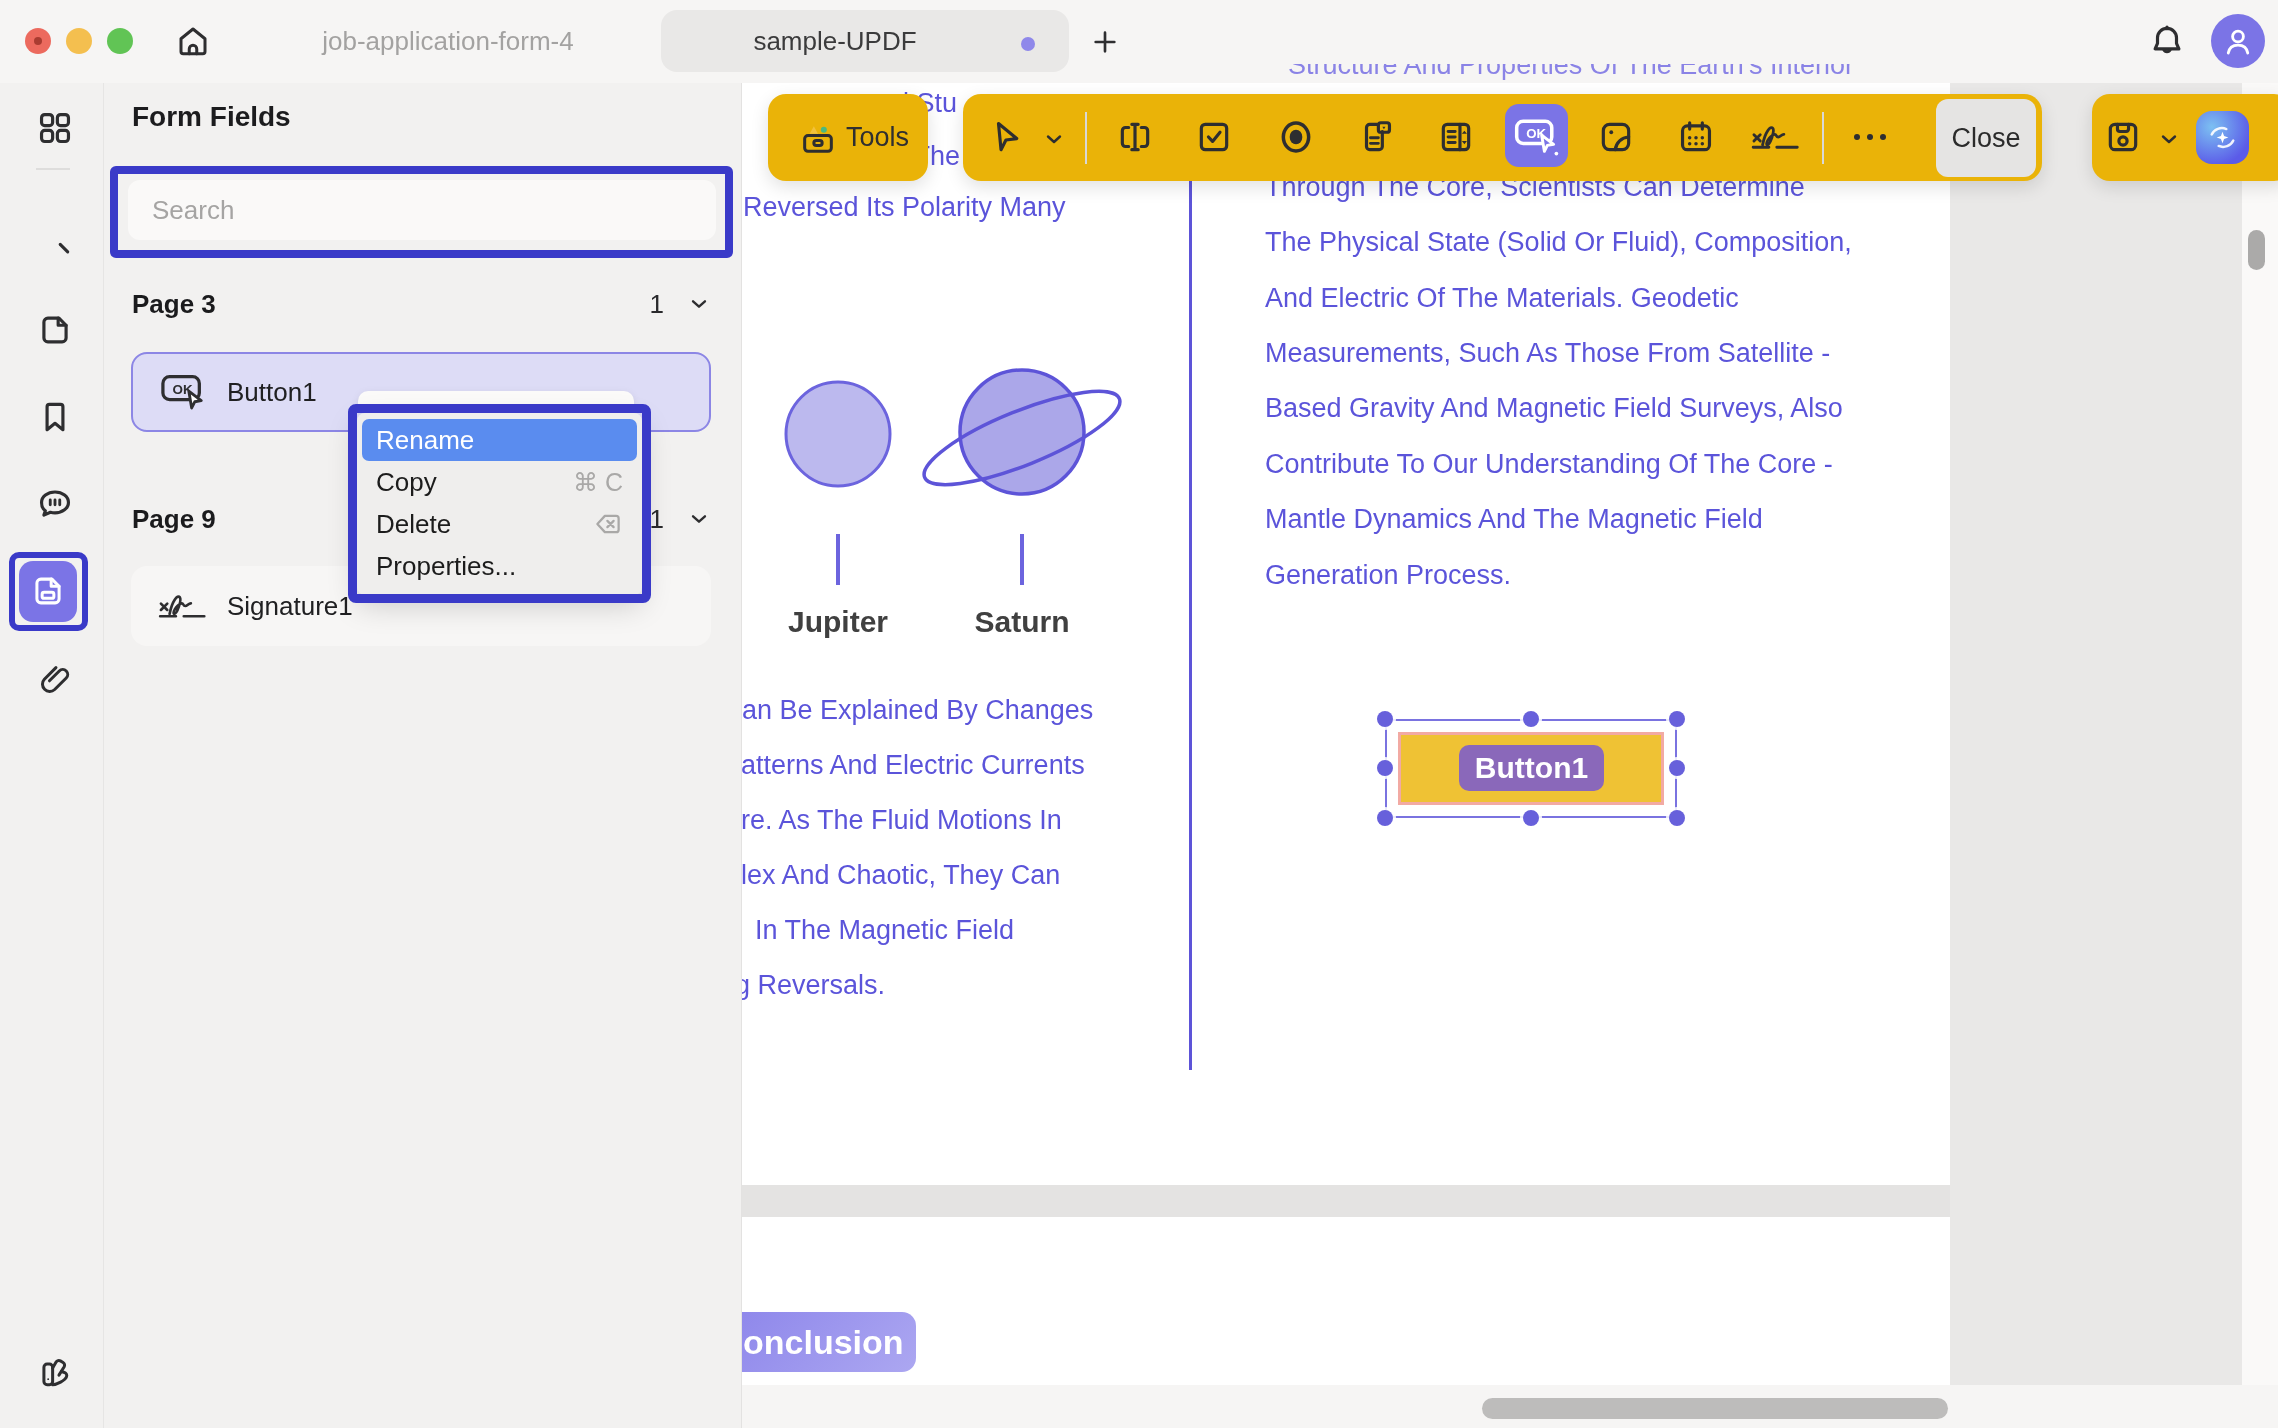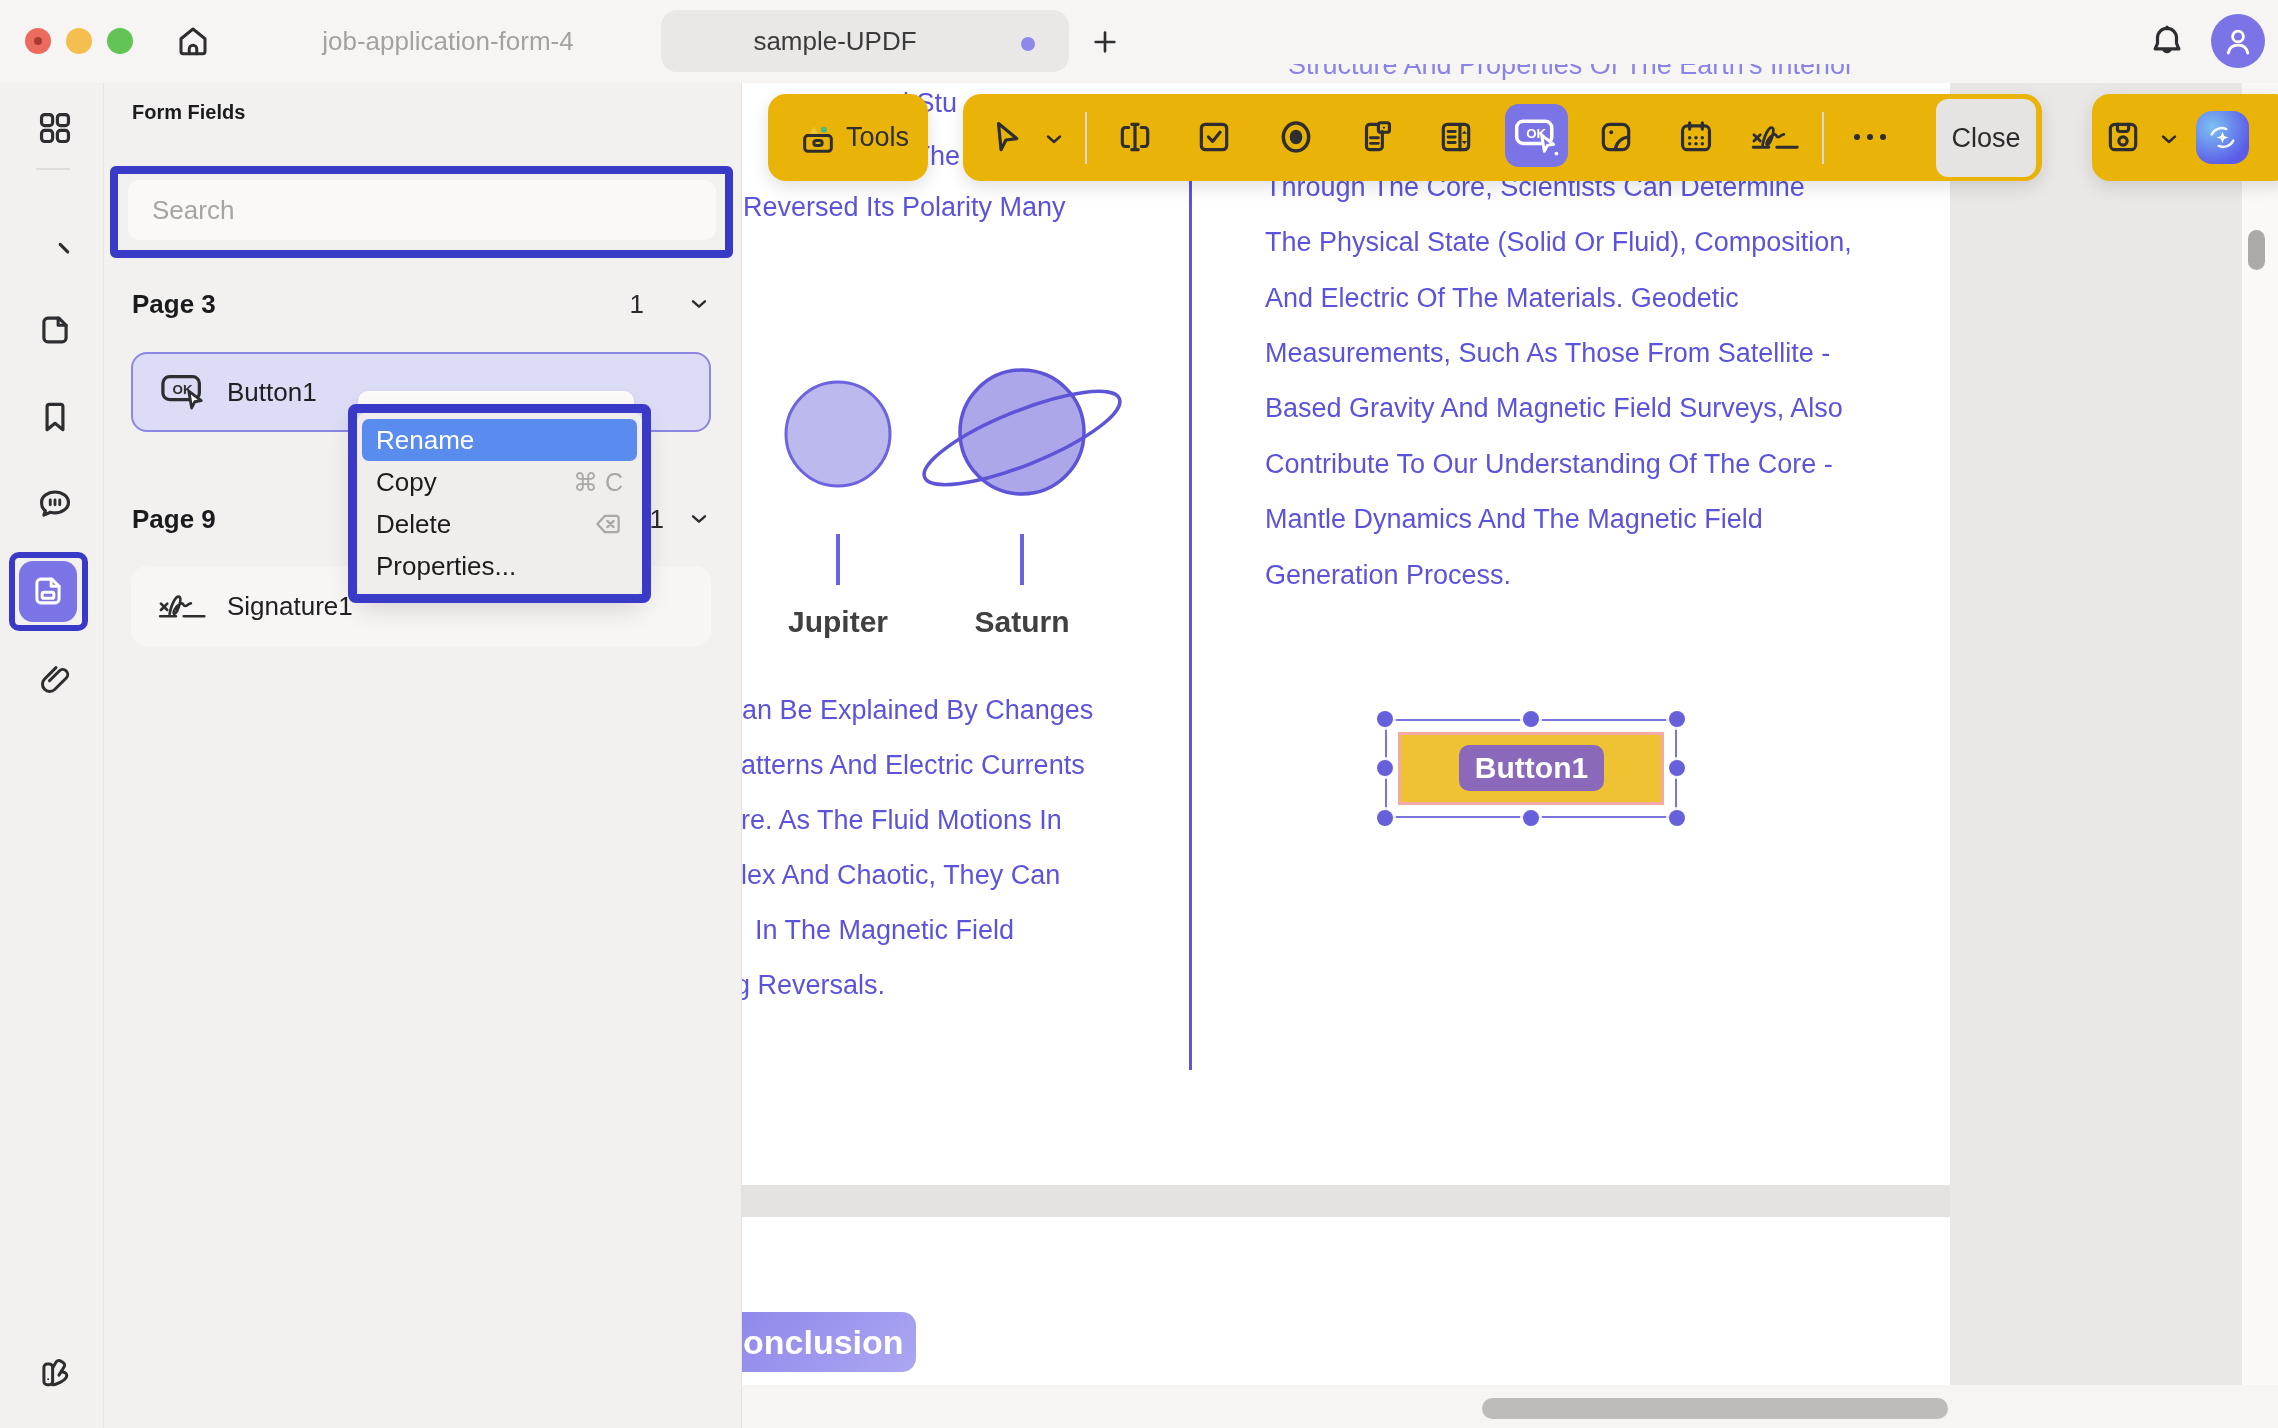--- a/index.html
+++ b/index.html
@@ -13,21 +13,21 @@
   .light{width:26px;height:26px;border-radius:50%;top:28px;}
   .tab-inactive{color:#A3A2A1;font-size:26px;}
   .tab-active{left:661px;top:10px;width:408px;height:62px;border-radius:16px;background:#E9E8E7;}
   .tab-active .lbl{position:absolute;left:0;right:60px;top:0;bottom:0;display:flex;align-items:center;justify-content:center;color:#3B3B3C;font-size:26px;}
   .tab-dot{position:absolute;right:34px;top:27px;width:14px;height:14px;border-radius:50%;background:#8F88EA;}
   
   .rail{left:0;top:83px;width:103px;height:1345px;background:#F2F1F0;border-right:1px solid #E6E5E4;z-index:12;}
   .railbtn{left:36px;width:38px;height:38px;}
   
   .panel{left:104px;top:83px;width:637px;height:1345px;background:#F2F1F0;border-right:1px solid #E3E2E1;z-index:12;}
-  .ptitle{left:28px;top:18px;font-size:20px;font-weight:bold;color:#1C1C1E;}
+  .ptitle{left:28px;top:18px;font-size:28px;font-weight:bold;color:#1C1C1E;}
   .annot{border:8px solid #3A3AC8;border-radius:6px;box-sizing:border-box;z-index:4;}
   .searchbox{left:24px;top:97px;width:588px;height:60px;background:#FAF9F8;border-radius:12px;
              font-size:26px;color:#3a3a3a;border:none;outline:none;padding:0 0 0 24px;box-sizing:border-box;}
   .searchbox::placeholder{color:#A5A4A3;}
   .secrow{left:28px;width:580px;height:40px;display:flex;align-items:center;}
   .seclabel{font-size:26px;font-weight:600;color:#1B1B1D;flex:1;}
   .seccount{font-size:26px;color:#2A2A2C;margin-right:22px;}
   .fieldrow{left:27px;width:580px;height:80px;border-radius:16px;display:flex;align-items:center;padding:0 0 0 26px;box-sizing:border-box;}
   .fieldrow .flabel{font-size:26px;color:#202022;margin-left:18px;}
   
@@ -285,21 +285,21 @@
         <path d="M10.5 9.5l2.2-3.8a2 2 0 0 1 2.7-.7l1.7 1a2 2 0 0 1 .7 2.7L14.5 14" stroke-width="1.9"></path>
         <path d="M10.5 20h0c2.5 0 8-2.6 8.8-5.1a2 2 0 0 0-1.3-2.6l-1.9-.6" stroke-width="1.9"></path>
       </svg>
   </div>
 
   <div class="abs panel">
     <div class="abs ptitle">Form Fields</div>
     <input class="abs searchbox" type="text" placeholder="Search" style="">
     <div class="abs annot" style="left:6px;top:83px;width:623px;height:92px;"></div>
 
-    <div class="abs secrow" style="top:201px;gap:20px;">
+    <div class="abs secrow" style="top:201px;">
       <span class="seclabel">Page 3</span>
       <span class="seccount">1</span>
       <svg class="ico" width="26" height="26" viewBox="0 0 24 24" stroke="#555">
           <path d="M6.5 9.5l5.5 5 5.5-5" stroke-width="2.2"></path>
         </svg>
     </div>
 
     <div class="abs fieldrow" style="top:269px;background:#DDDCF6;border:2px solid #8C86E5;">
       <svg width="50" height="46" viewBox="0 0 26 24" stroke="#2E2E30" fill="none" stroke-width="1.7" stroke-linecap="round" stroke-linejoin="round">
         <rect x="2" y="4" width="19" height="12" rx="3.5"></rect>

